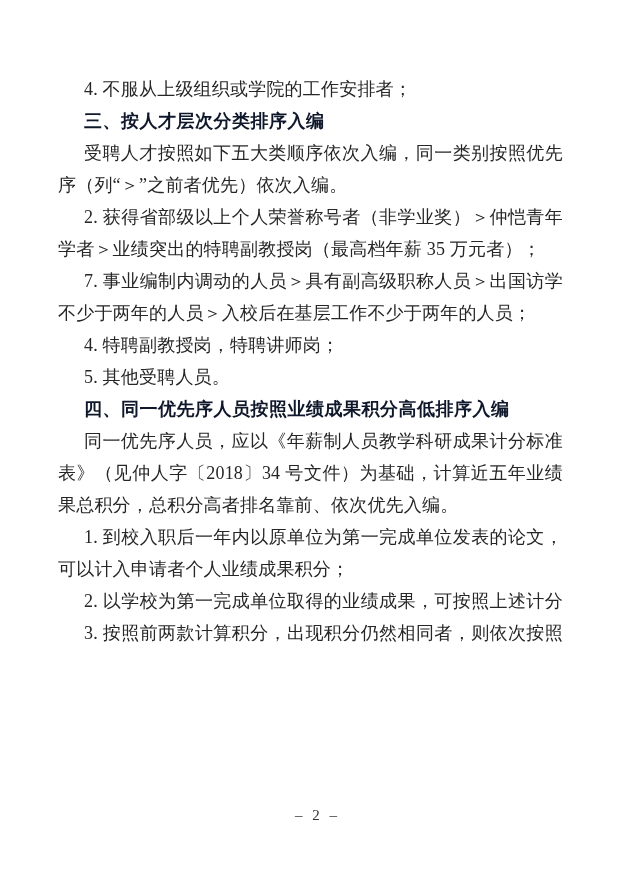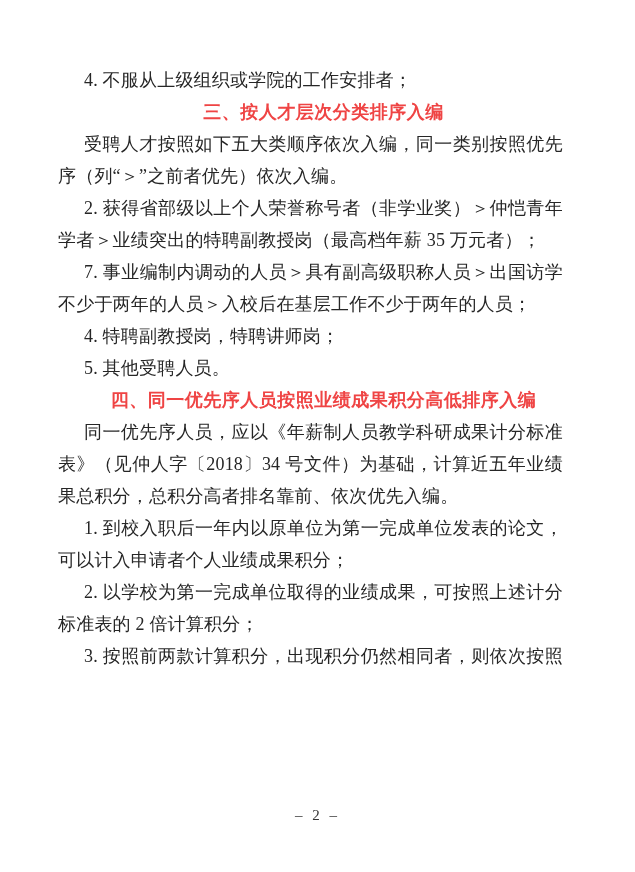--- a/index.html
+++ b/index.html
@@ -12,21 +12,21 @@
     width: 635px;
     height: 872px;
     background: #ffffff;
     overflow: hidden;
     font-family: "Liberation Serif", "DejaVu Serif", serif;
     color: #262626;
   }
   .content {
     position: absolute;
     left: 58px;
-    top: 64px;
+    top: 73px;
     width: 505px;
   }
   .line {
     font-size: 18px;
     line-height: 32px;
     height: 32px;
     white-space: nowrap;
     color: #262626;
     letter-spacing: 0.2px;
   }
@@ -34,24 +34,23 @@
   .ind { padding-left: 26px; }
   
   .fill {
     white-space: normal;
     text-align: justify;
     text-align-last: justify;
     overflow: hidden;
   }
   .head {
     font-weight: 700;
-    color: #ef4444;
+    color: #0f172a;
     font-family: "Liberation Sans", "DejaVu Sans", sans-serif;
     letter-spacing: 0.5px;
-    text-align: center;
   }
   .footer {
     position: absolute;
     left: 0;
     top: 804px;
     width: 635px;
     text-align: center;
     font-size: 15px;
     line-height: 22px;
     color: #333333;
@@ -73,18 +72,17 @@
     <div class="line">不少于两年的人员＞入校后在基层工作不少于两年的人员；</div>
     <div class="line ind">4. 特聘副教授岗，特聘讲师岗；</div>
     <div class="line ind">5. 其他受聘人员。</div>
     <div class="line ind head">四、同一优先序人员按照业绩成果积分高低排序入编</div>
     <div class="line ind fill">同一优先序人员，应以《年薪制人员教学科研成果计分标准</div>
     <div class="line fill">表》（见仲人字〔2018〕34 号文件）为基础，计算近五年业绩成</div>
     <div class="line">果总积分，总积分高者排名靠前、依次优先入编。</div>
     <div class="line ind fill">1. 到校入职后一年内以原单位为第一完成单位发表的论文，</div>
     <div class="line">可以计入申请者个人业绩成果积分；</div>
     <div class="line ind fill">2. 以学校为第一完成单位取得的业绩成果，可按照上述计分</div>
-    <div class="line">标准表的 2 倍计算积分；</div>
     <div class="line ind fill">3. 按照前两款计算积分，出现积分仍然相同者，则依次按照</div>
   </div>
 
   <div class="footer">– 2 –</div>
 </div>
 
 </body></html>

